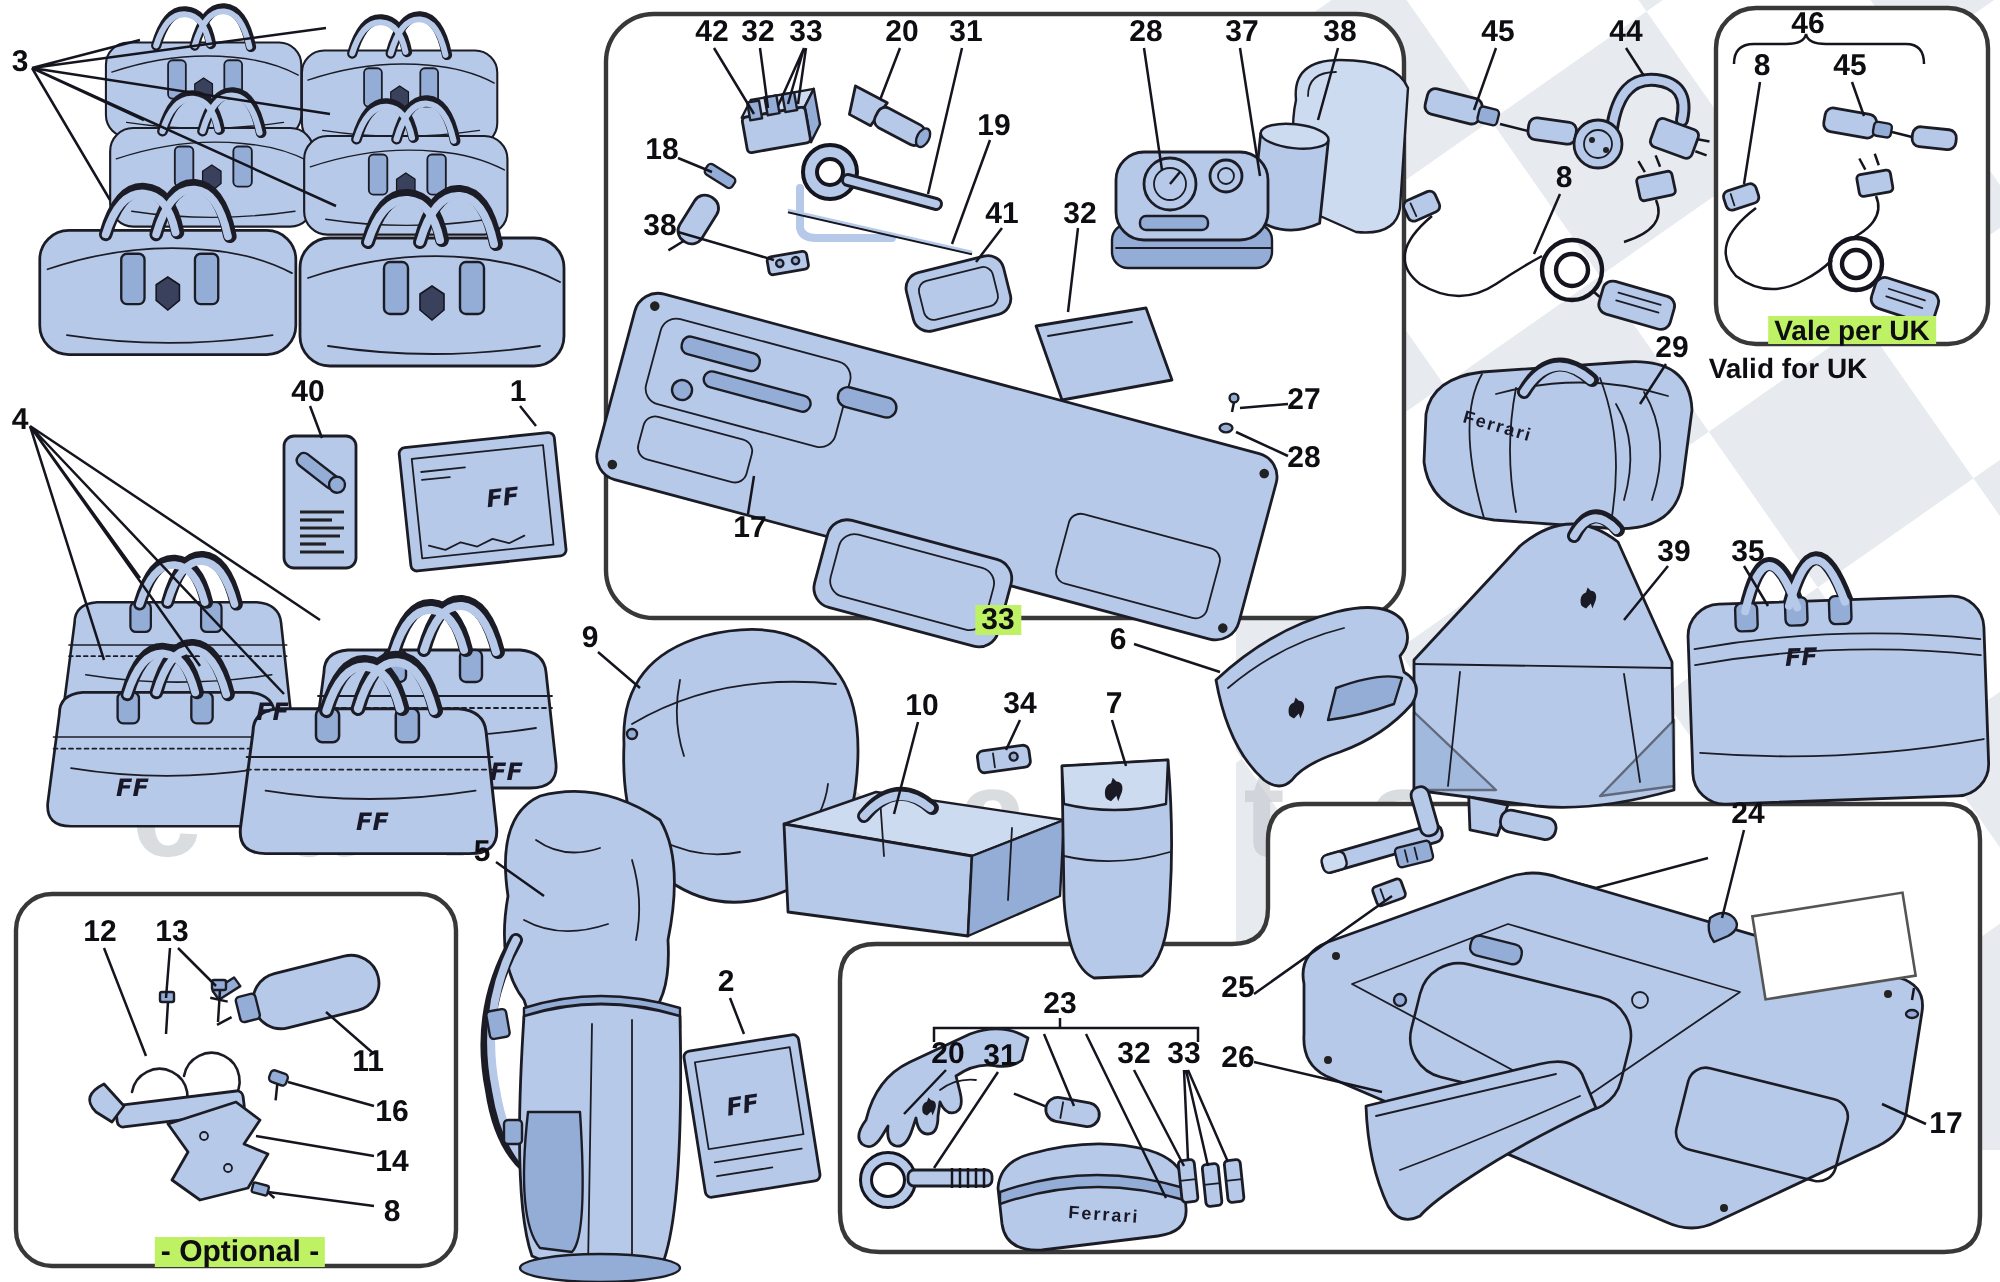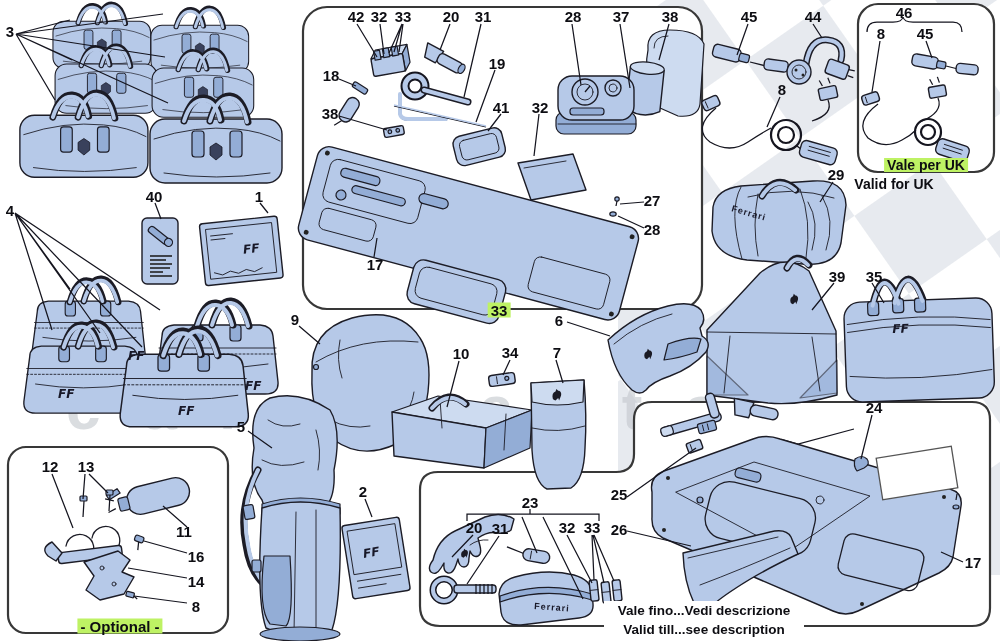--- a/index.html
+++ b/index.html
@@ -587,18 +587,14 @@
   <div class="lbl" style="left:356px;top:16px">42</div>
   <div class="lbl wbg" style="left:499px;top:310px">33</div>
   <div class="lbl" style="left:813px;top:16px">44</div>
   <div class="lbl" style="left:749px;top:16px">45</div>
   <div class="lbl" style="left:925px;top:33px">45</div>
   <div class="lbl" style="left:904px;top:12px">46</div>
 
   <div class="lbl wbg" style="left:926px;top:165px;font-size:14px">Vale per UK</div>
   <div class="lbl" style="left:894px;top:184px;font-size:14px">Valid for UK</div>
   <div class="lbl wbg" style="left:120px;top:626px">- Optional -</div>
-  <div class="cap" style="left:604px;top:601px;width:200px">
-    <div>Vale fino...Vedi descrizione</div>
-    <div>Valid till...see description</div>
-  </div>
 
 </div>
 
 </body></html>

